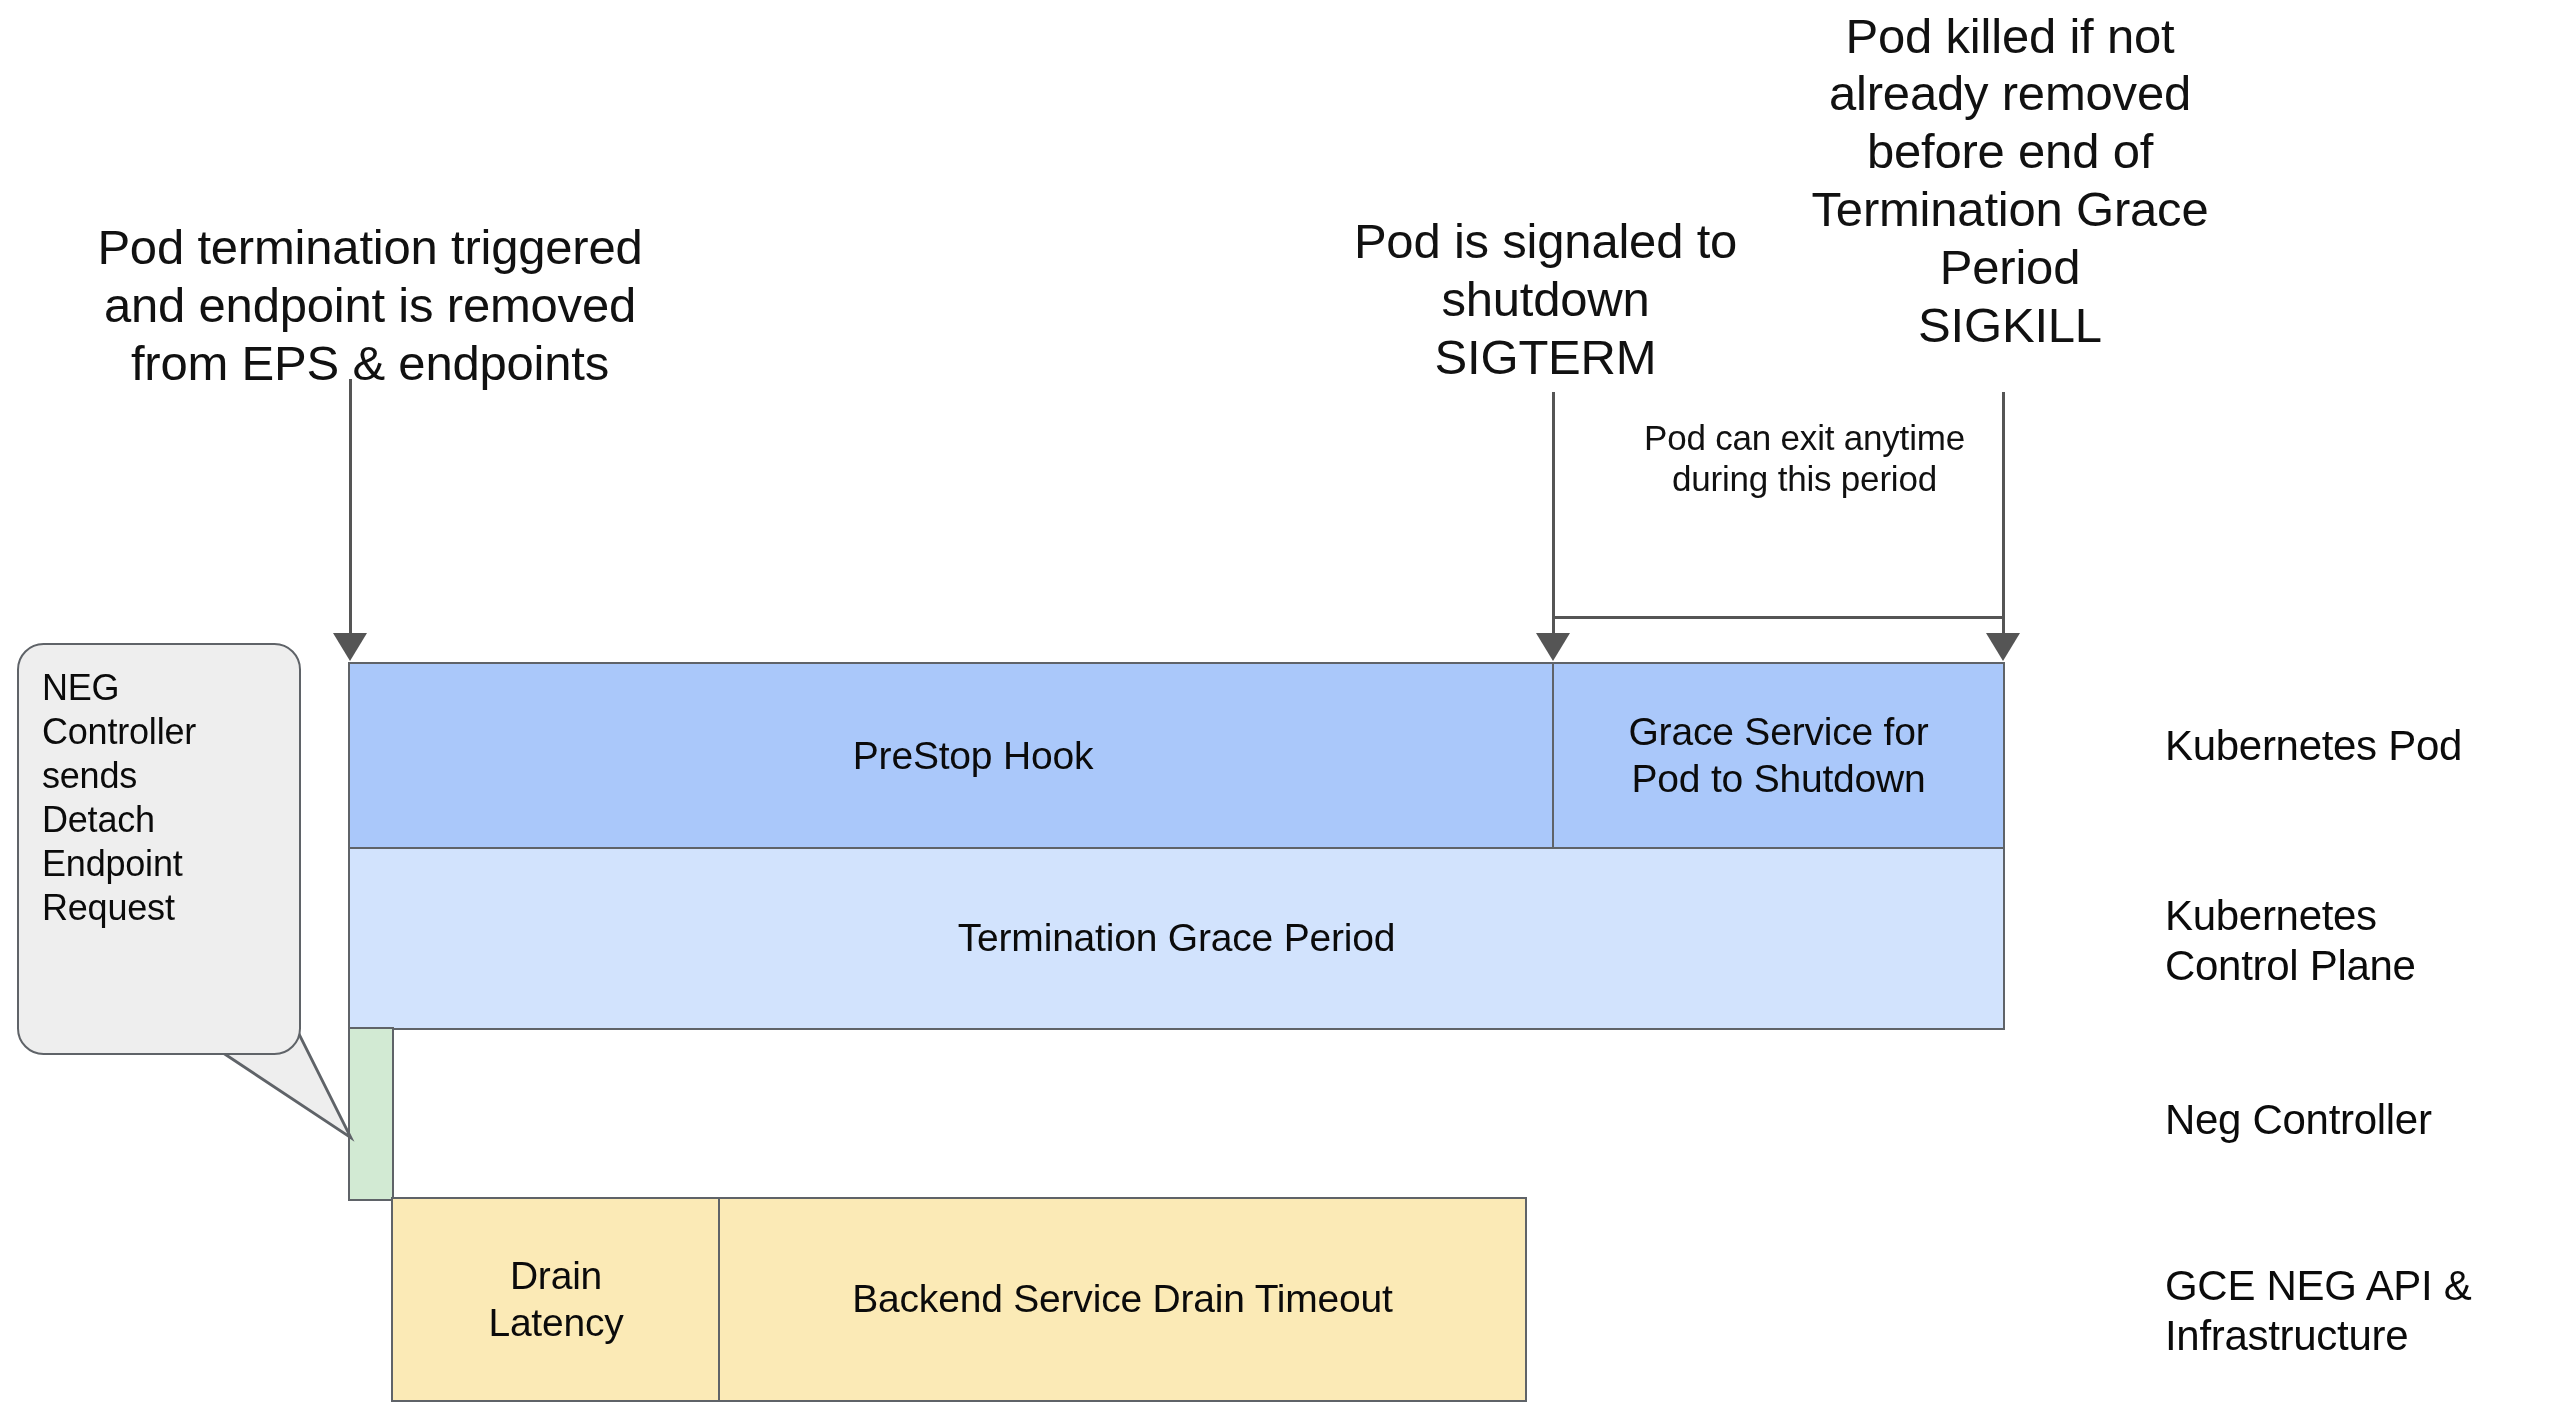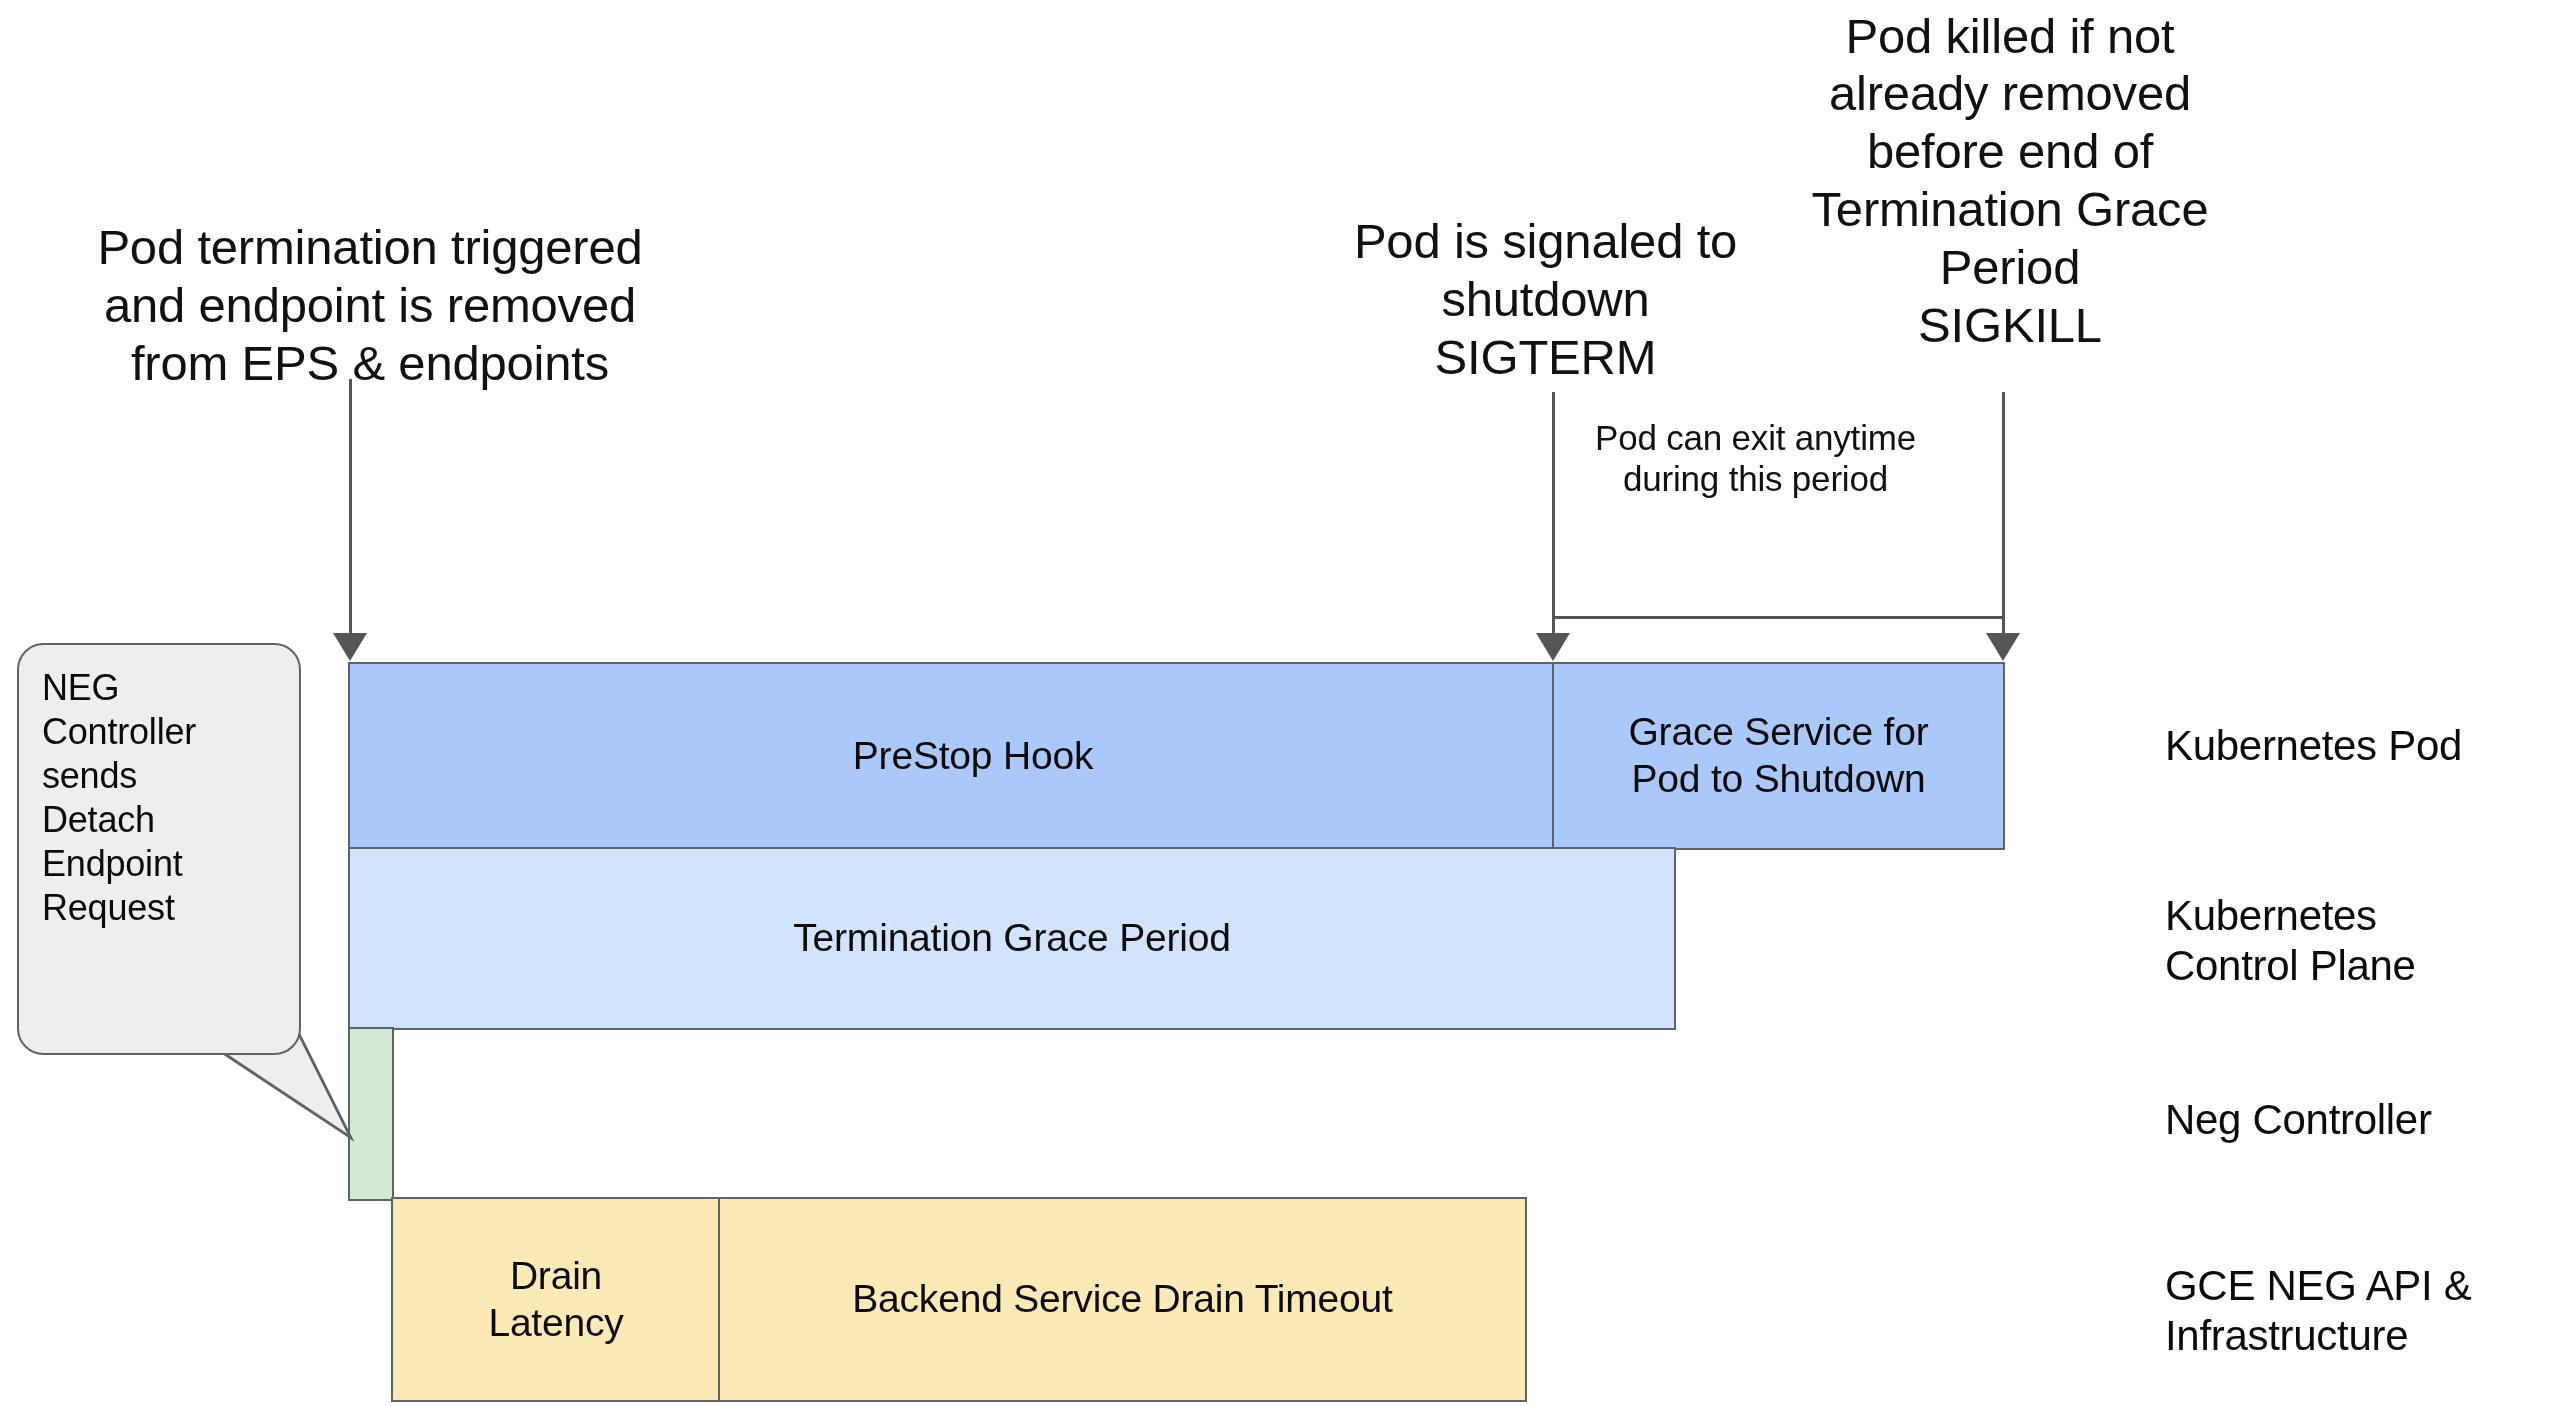--- a/index.html
+++ b/index.html
@@ -111,40 +111,40 @@
 shutdown
 SIGTERM</div>
 
   <div class="anno" style="left:1787px; top:7.6px; width:446px;">Pod killed if not
 already removed
 before end of
 Termination Grace
 Period
 SIGKILL</div>
 
-  <div class="anno-small" style="left:1542px; top:417px; width:427px;">Pod can exit anytime
+  <div class="anno-small" style="left:1591px; top:417px; width:427px;">Pod can exit anytime
 during this period</div>
 
   <div class="vline" style="left:349px; top:379px; height:256px;"></div>
   <div class="arrowhead" style="left:333px; top:633px;"></div>
 
   <div class="vline" style="left:1552px; top:392px; height:244px;"></div>
   <div class="arrowhead" style="left:1536px; top:633px;"></div>
 
   <div class="vline" style="left:2002px; top:392px; height:244px;"></div>
   <div class="arrowhead" style="left:1986px; top:633px;"></div>
 
   <div class="hline" style="left:1555px; top:616px; width:449px;"></div>
 
   <div class="bar bar-prestop" style="left:348px; top:662px; width:1207px; height:188px;padding-left:43px;">PreStop Hook</div>
 
   <div class="bar bar-grace" style="left:1552px; top:662px; width:453px; height:188px;">Grace Service for
 Pod to Shutdown</div>
 
-  <div class="bar bar-tgp" style="left:348px; top:847px; width:1328px; height:183px;">Termination Grace Period</div>
+  <div class="bar bar-tgp" style="left:348px; top:847px; width:1657px; height:183px;">Termination Grace Period</div>
 
   <div class="bar bar-neg" style="left:348px; top:1027px; width:46px; height:174px;"></div>
 
   <div class="bar bar-yellow" style="left:391px; top:1197px; width:330px; height:205px; font-size:39px;">Drain
 Latency</div>
 
   <div class="bar bar-yellow" style="left:718px; top:1197px; width:809px; height:205px;">Backend Service Drain Timeout</div>
 
   <svg class="bubble-tail" width="2576" height="1406" viewBox="0 0 2717 1483" style="position:absolute;left:0;top:0;width:2576px;height:1406px;">
     <polygon points="300,1060 370,1200 186,1078" fill="#eeeeee" stroke="#5f6368" stroke-width="3"></polygon>

